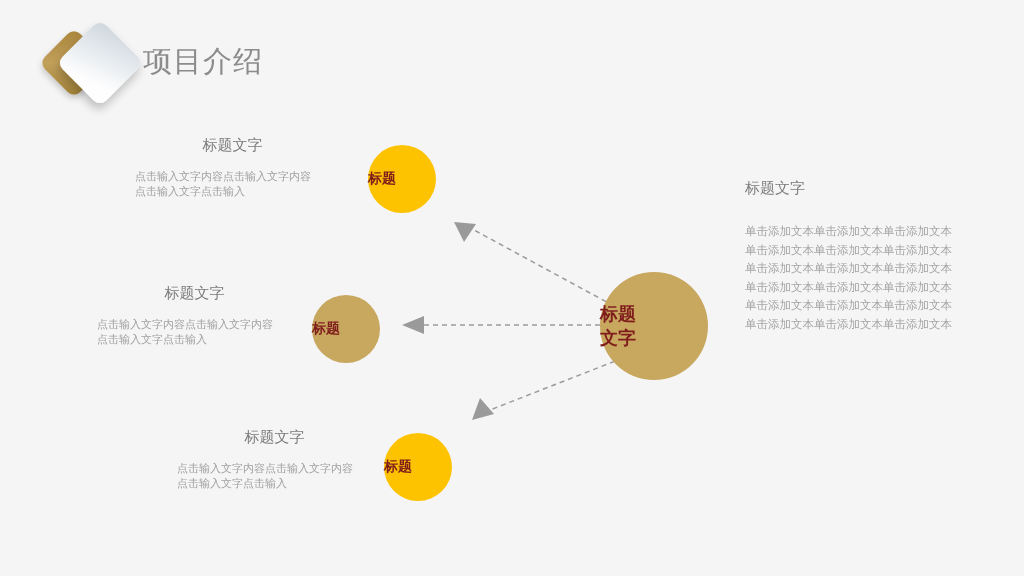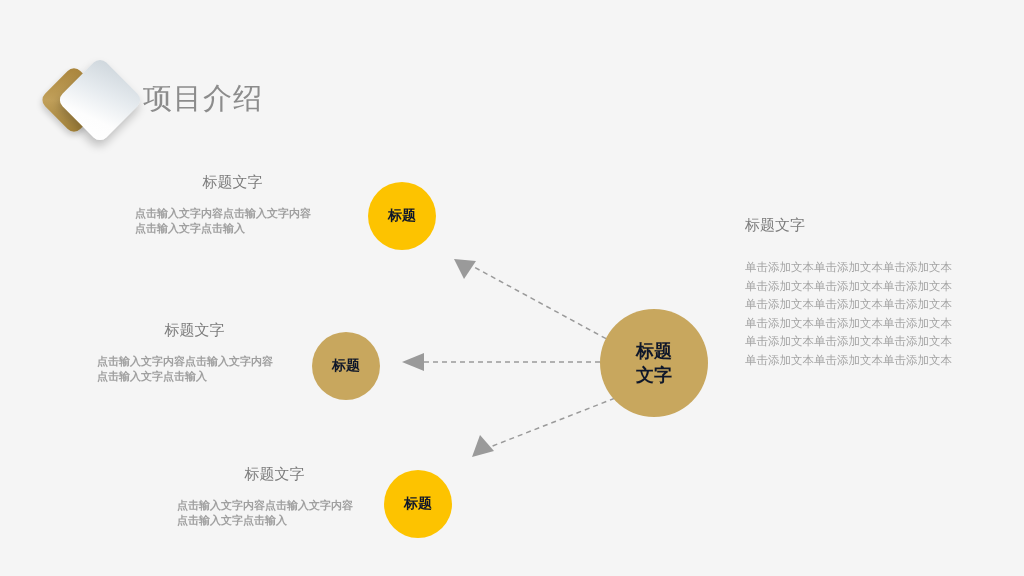--- a/index.html
+++ b/index.html
@@ -11,21 +11,20 @@
     height: 576px;
     background: #f5f5f5;
     font-family: "Liberation Sans", "DejaVu Sans", sans-serif;
     overflow: hidden;
   }
   #slide {
     position: relative;
     width: 1024px;
     height: 447px;
     background: #f5f5f5;
-    margin-top: 37px;
   }
 
   
   #header-logo {
     position: absolute;
     left: 45px;
     top: 22px;
     width: 96px;
     height: 84px;
   }
@@ -67,55 +66,53 @@
     font-weight: normal;
     color: #7b7b7b;
     line-height: 20px;
     white-space: nowrap;
   }
   .block-body {
     font-size: 11px;
     color: #a0a0a0;
     line-height: 15px;
   }
-  .block-body div { white-space: nowrap; font-weight: bold; }
+  .block-body div { white-space: nowrap; }
 
   
   .left-block { position: absolute; text-align: left; }
   .left-block .block-heading { text-align: center; }
 
   
   .circle {
     position: absolute;
     border-radius: 50%;
     display: flex;
     align-items: center;
-    justify-content: center;
     text-align: center;
-    color: #0f172a;
+    color: #7f1d1d;
     font-weight: bold;
   }
   .circle-yellow { background: #fdc300; }
   .circle-gold   { background: #c8a75e; }
   .circle-small  { width: 68px;  height: 68px;  font-size: 14px; }
   .circle-big    { width: 108px; height: 108px; font-size: 18px; line-height: 24px; }
 
   
   .arrow-wrap { position: absolute; }
   .arrow-wrap svg { display: block; overflow: visible; }
 
   
   #right-block { position: absolute; left: 745px; top: 178px; }
   #right-block .block-heading { font-size: 15px; text-align: left; }
   #right-block .rb-body {
     margin-top: 24px;
     font-size: 11.5px;
     color: #a4a4a4;
     line-height: 18.6px;
-    font-family: Liberation Mono, monospace;
   }
   #right-block .rb-body div { white-space: nowrap; }
 </style>
 </head>
 <body>
 
 <div id="slide">
 
   <div id="header-logo">
     <div class="diamond diamond-gold"></div>

